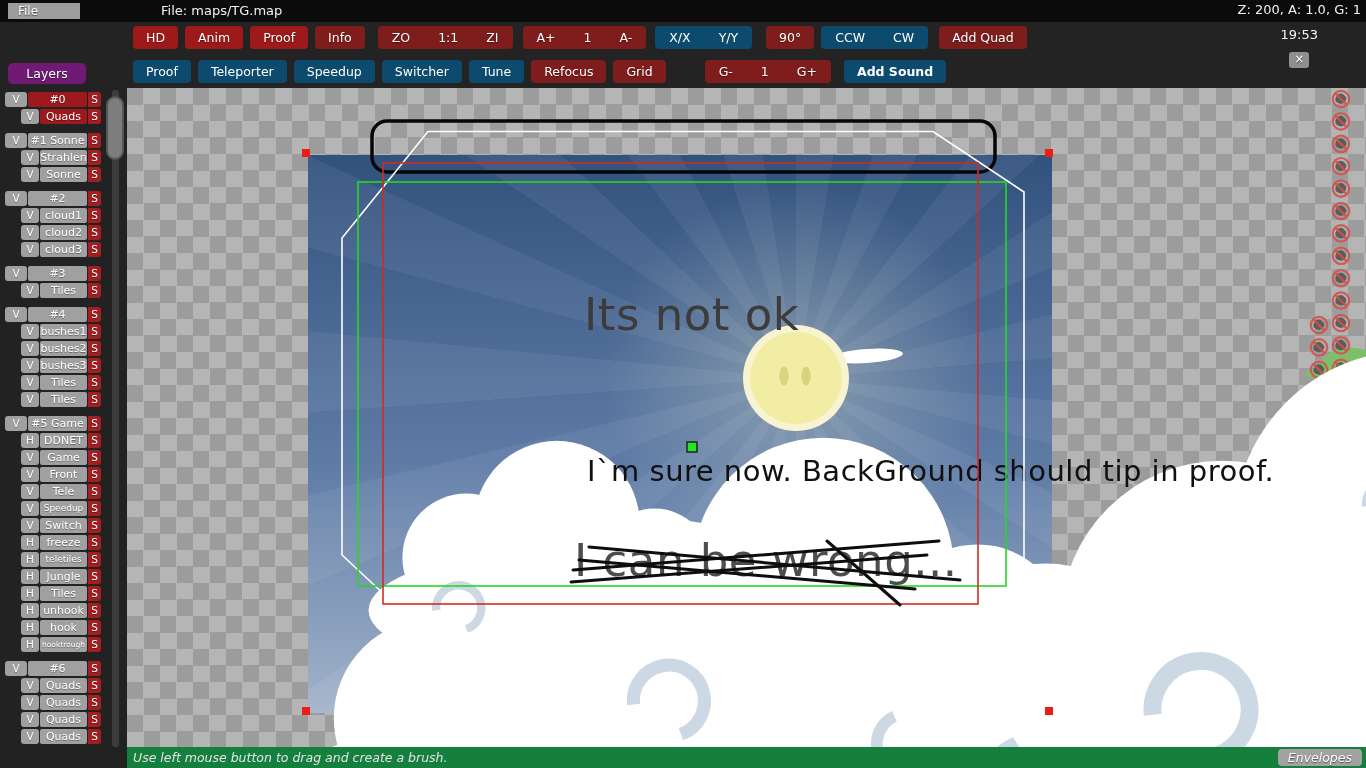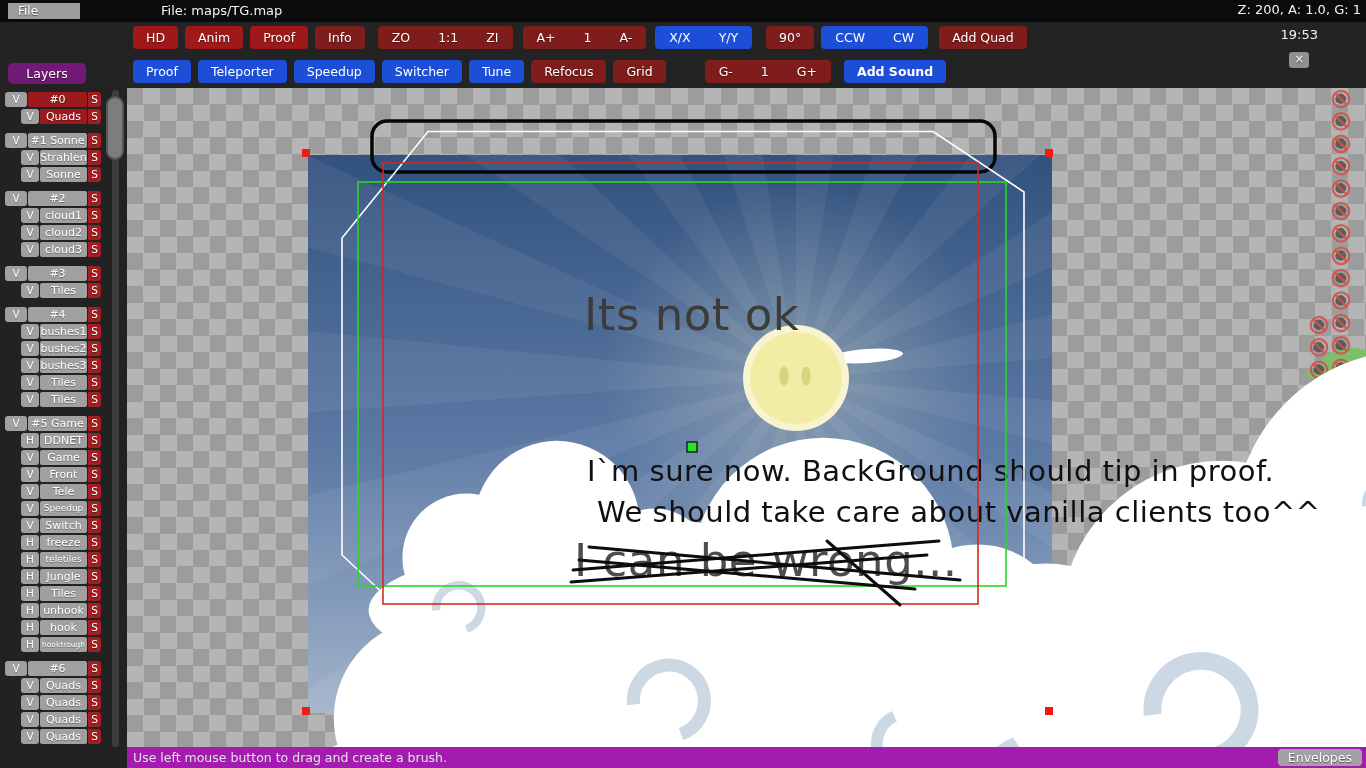--- a/index.html
+++ b/index.html
@@ -20,21 +20,21 @@
 
   
   #toolbar { position:absolute; left:0; top:22px; width:1366px; height:66px; background:#232323; z-index:30; }
   .tb-row { position:absolute; left:133px; display:flex; align-items:center; }
   #tb-row1 { top:4px; }
   #tb-row2 { top:38px; }
   .tbtn { height:23px; line-height:23px; border-radius:4px; font-size:12.5px; color:#fff; padding:0 13px;
           margin-right:7px; text-align:left; white-space:nowrap; text-shadow:0 1px 1px rgba(0,0,0,.45); }
   .tbtn.red  { background:#9e1a1a; }
   .tbtn.gray { background:#7f1d1d; }
-  .tbtn.dark { background:#1d4ed8; text-shadow:none; }
+  .tbtn.dark { background:#0c4a6e; text-shadow:none; }
   .tbtn.group { display:flex; padding:0; }
   .tbtn.group .seg { padding:0 14px; }
 
   #layers-header { position:absolute; left:8px; top:63px; width:78px; height:21px; background:#701a75;
                    border-radius:5px; color:#fff; font-size:12.5px; line-height:21px; text-align:center;
                    text-shadow:0 1px 1px rgba(0,0,0,.5); z-index:31; }
 
   
   #layer-list { position:absolute; left:5px; top:92px; width:96px; z-index:25; }
   .lrow { display:flex; height:15px; margin-bottom:2px; }
@@ -71,21 +71,21 @@
   .dsvg { position:absolute; left:0; top:0; pointer-events:none; }
   #decor   { z-index:11; }
   #overlay { z-index:14; }
   .map-text { position:absolute; z-index:13; white-space:nowrap; letter-spacing:.5px; }
   #txt-headline { left:457px; top:200px; font-size:45px; color:#3c3c3c; }
   #txt-line1    { left:460px; top:366px; font-size:29px; color:#101010; }
   #txt-line2    { left:470px; top:407px; font-size:29px; color:#101010; }
   #txt-crossed  { left:447px; top:446px; font-size:45px; color:#4d4d4d; }
 
   
-  #statusbar { position:absolute; left:127px; top:747px; width:1239px; height:21px; background:#a21caf; z-index:20; }
+  #statusbar { position:absolute; left:127px; top:747px; width:1239px; height:21px; background:#15803d; z-index:20;font-style:italic; }
   #status-hint { position:absolute; left:6px; top:3px; color:#e3e3e3; font-size:12.5px; }
   #envelopes-btn { position:absolute; right:4px; top:2px; height:17px; padding:0 10px; background:#a2a2a2;
                    border-radius:4px; color:#fff; font-size:12.5px; line-height:17px;
                    text-shadow:0 1px 1px rgba(0,0,0,.5); }
 </style>
 </head>
 <body>
 
 <div id="stage">
 
@@ -424,21 +424,20 @@
       <g>
         <circle cx="669" cy="290" r="53" fill="#f8f4d2"></circle>
         <circle cx="669" cy="290" r="46" fill="#f1eda5"></circle>
         <ellipse cx="657" cy="288" rx="4.6" ry="9.5" fill="#d8d37f"></ellipse>
         <ellipse cx="679" cy="288" rx="4.6" ry="9.5" fill="#d8d37f"></ellipse>
       </g>
     </svg>
 
     <div id="txt-headline" class="map-text">Its not ok</div>
     <div id="txt-line1" class="map-text">I`m sure now. BackGround should tip in proof.</div>
-    <div id="txt-line2" class="map-text">We should take care about vanilla clients too^^</div>
     <div id="txt-crossed" class="map-text">I can be wrong...</div>
 
     <svg id="overlay" class="dsvg" width="1239" height="659" viewBox="0 0 1239 659">
       <rect x="245" y="33" width="623" height="51" rx="15" fill="none" stroke="#060606" stroke-width="3.5"></rect>
       <polygon points="301,43.5 806,43.5 897,104 897,472 811,544.5 298,544.5 215,467 215,150" fill="none" stroke="#ffffff" stroke-width="1.6"></polygon>
       <rect x="231" y="94" width="648" height="404" fill="none" stroke="#25d925" stroke-width="1.6"></rect>
       <rect x="256" y="75" width="595" height="441" fill="none" stroke="#d42a1f" stroke-width="1.6"></rect>
 
       <g stroke="#0d0d0d" stroke-width="3" stroke-linecap="round">
         <line x1="446" y1="482" x2="812" y2="453"></line>

